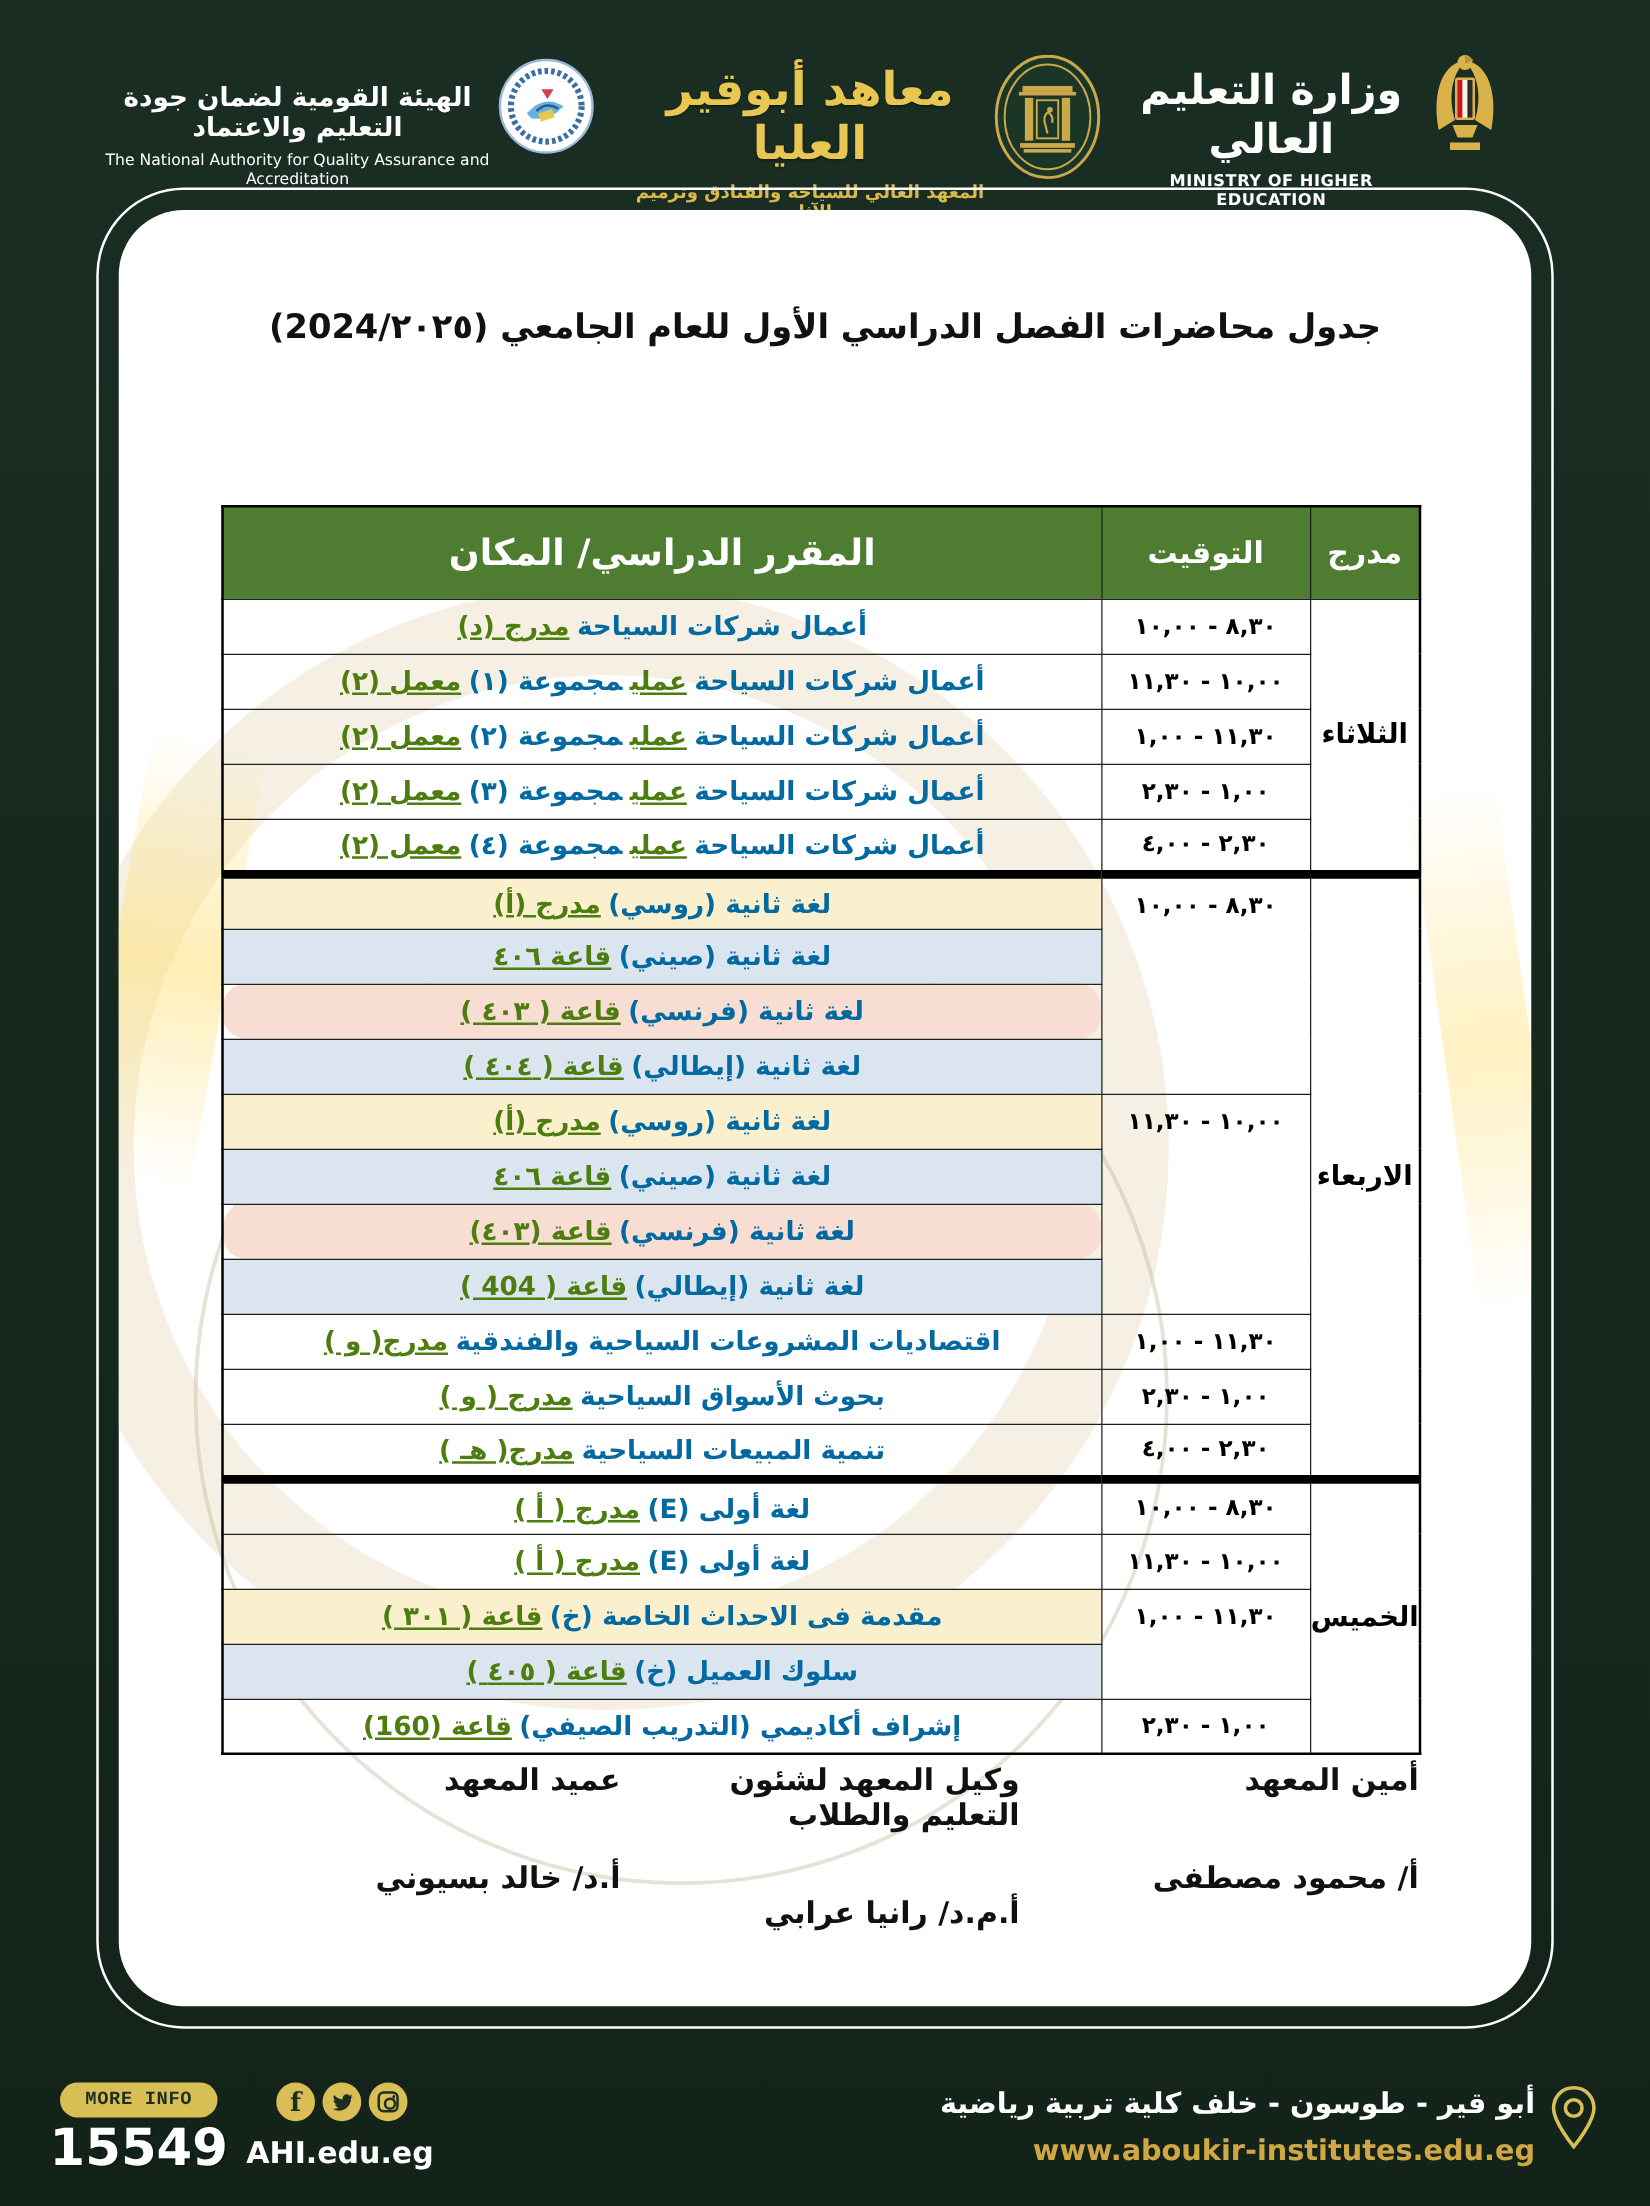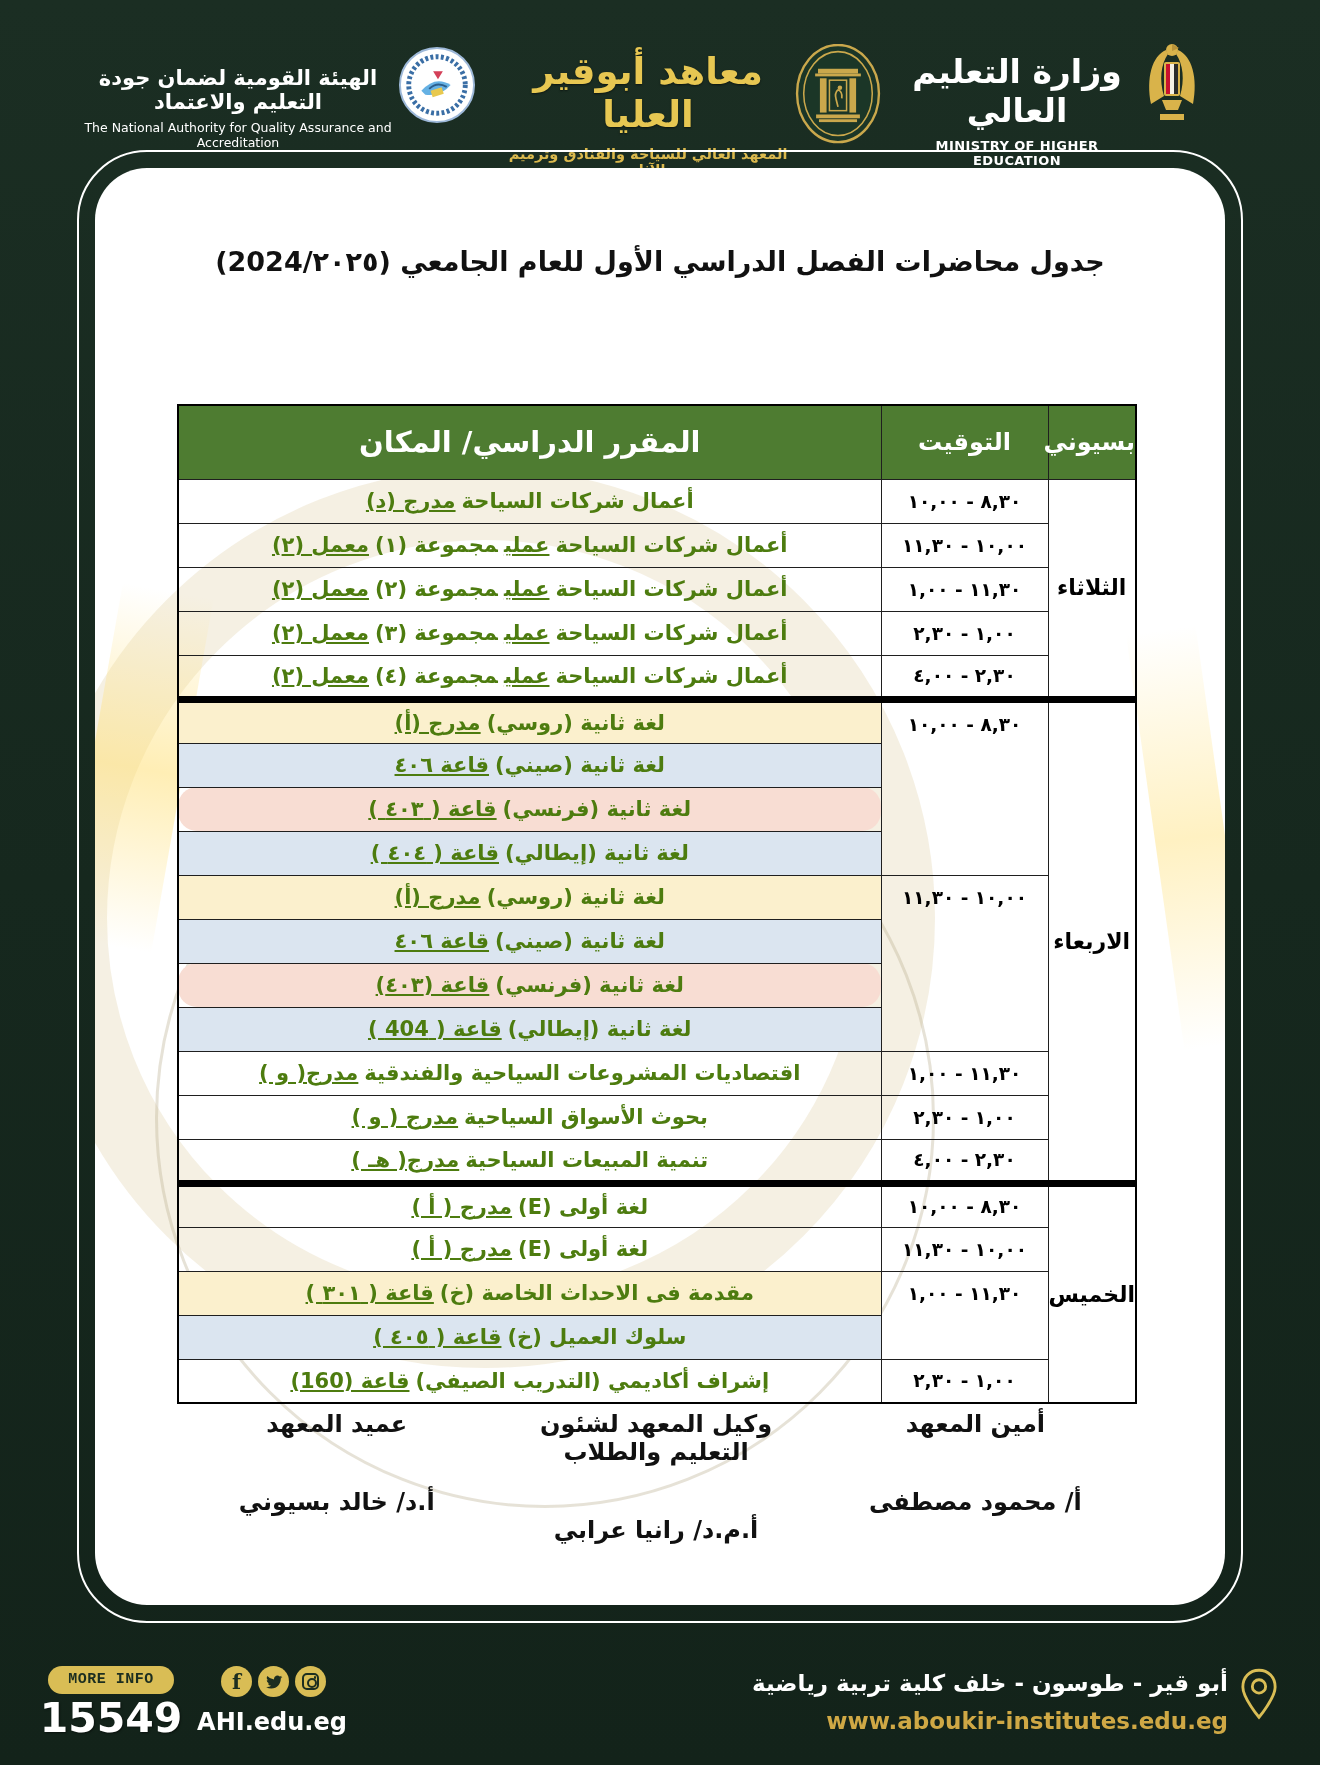--- a/index.html
+++ b/index.html
@@ -49,35 +49,35 @@
   table.sched { width:958px; border-collapse:collapse; direction:rtl; table-layout:fixed;
                 border:2px solid #000; }
   table.sched th, table.sched td { border:1.6px solid #1f1f1f; }
   table.sched thead th { background:#4e7c31; color:#fff; height:74px; vertical-align:middle;
                          text-align:center; font-weight:bold; }
   th.th-course { font-size:29px; }
   th.th-time, th.th-day { font-size:24px; }
   table.sched tbody td { height:44px; text-align:center; vertical-align:middle; }
   td.course-cell { font-size:21px; font-weight:bold; direction:rtl; padding:2px 8px; }
   td.course-cell span { margin:0 3px; }
-  .seg-green { color:#4d7c0f; }
+  .seg-green { color:#0369a1; }
   .seg-red   { color:#4d7c0f;text-decoration:underline; }
   td.time-cell { font-size:18.5px; font-weight:bold; color:#000; direction:rtl; }
   td.time-cell.va-top { vertical-align:top; padding-top:11px; }
   td.day-cell { font-size:22px; font-weight:bold; color:#000; }
   tr.group-start td { border-top:7px solid #000; }
   td.bg-white  { background:transparent; }
   td.bg-yellow { background:#fbf0cd; }
   td.bg-blue   { background:#dbe5f0; }
   td.bg-pink   { background:#f8ddd3;border-radius:19px; }
 
   
   .signatures { position:absolute; left:82px; top:1242px; width:958px; z-index:1;
                 display:flex; direction:rtl; }
-  .sig-col { flex:1; text-align:center; }
+  .sig-col { flex:1; text-align:right; }
   .sig-title { font-size:24px; font-weight:bold; color:#111; direction:rtl; }
   .sig-name  { font-size:24px; font-weight:bold; color:#111; direction:rtl; margin-top:50px; }
 
   
   .more-pill { position:absolute; left:48px; top:1666px; width:126px; height:28px;
                background:#d9bd55; border-radius:14px; color:#1c2e20; font-size:15px;
                font-weight:bold; text-align:center; line-height:28px; letter-spacing:.5px;font-family:Liberation Mono, monospace; }
   .hotline { position:absolute; left:36px; top:1694px; width:150px; text-align:center;
              color:#fff; font-size:41px; font-weight:bold; text-shadow:1px 1px 2px rgba(0,0,0,.5); }
   .socials { position:absolute; left:221px; top:1666px; display:flex; gap:6px; }
@@ -167,21 +167,21 @@
 
     <div class="tbl-wrap">
       <table class="sched">
         <colgroup>
             <col style="width:88px">
             <col style="width:167px">
             <col style="width:703px">
           </colgroup>
         <thead>
           <tr>
-            <th class="th-day">بسيوني</th>
+            <th class="th-day">مدرج</th>
             <th class="th-time">التوقيت</th>
             <th class="th-course">المقرر الدراسي/ المكان</th>
           </tr>
         </thead>
         <tbody>
             <tr>
               <td rowspan="5" class="day-cell">الثلاثاء</td>
               <td rowspan="1" class="time-cell" dir="rtl">٨,٣٠ - ١٠,٠٠</td>
               <td class="course-cell bg-white"><span class="seg-green">أعمال شركات السياحة</span><span class="seg-red">مدرج (د)</span></td>
             </tr>

